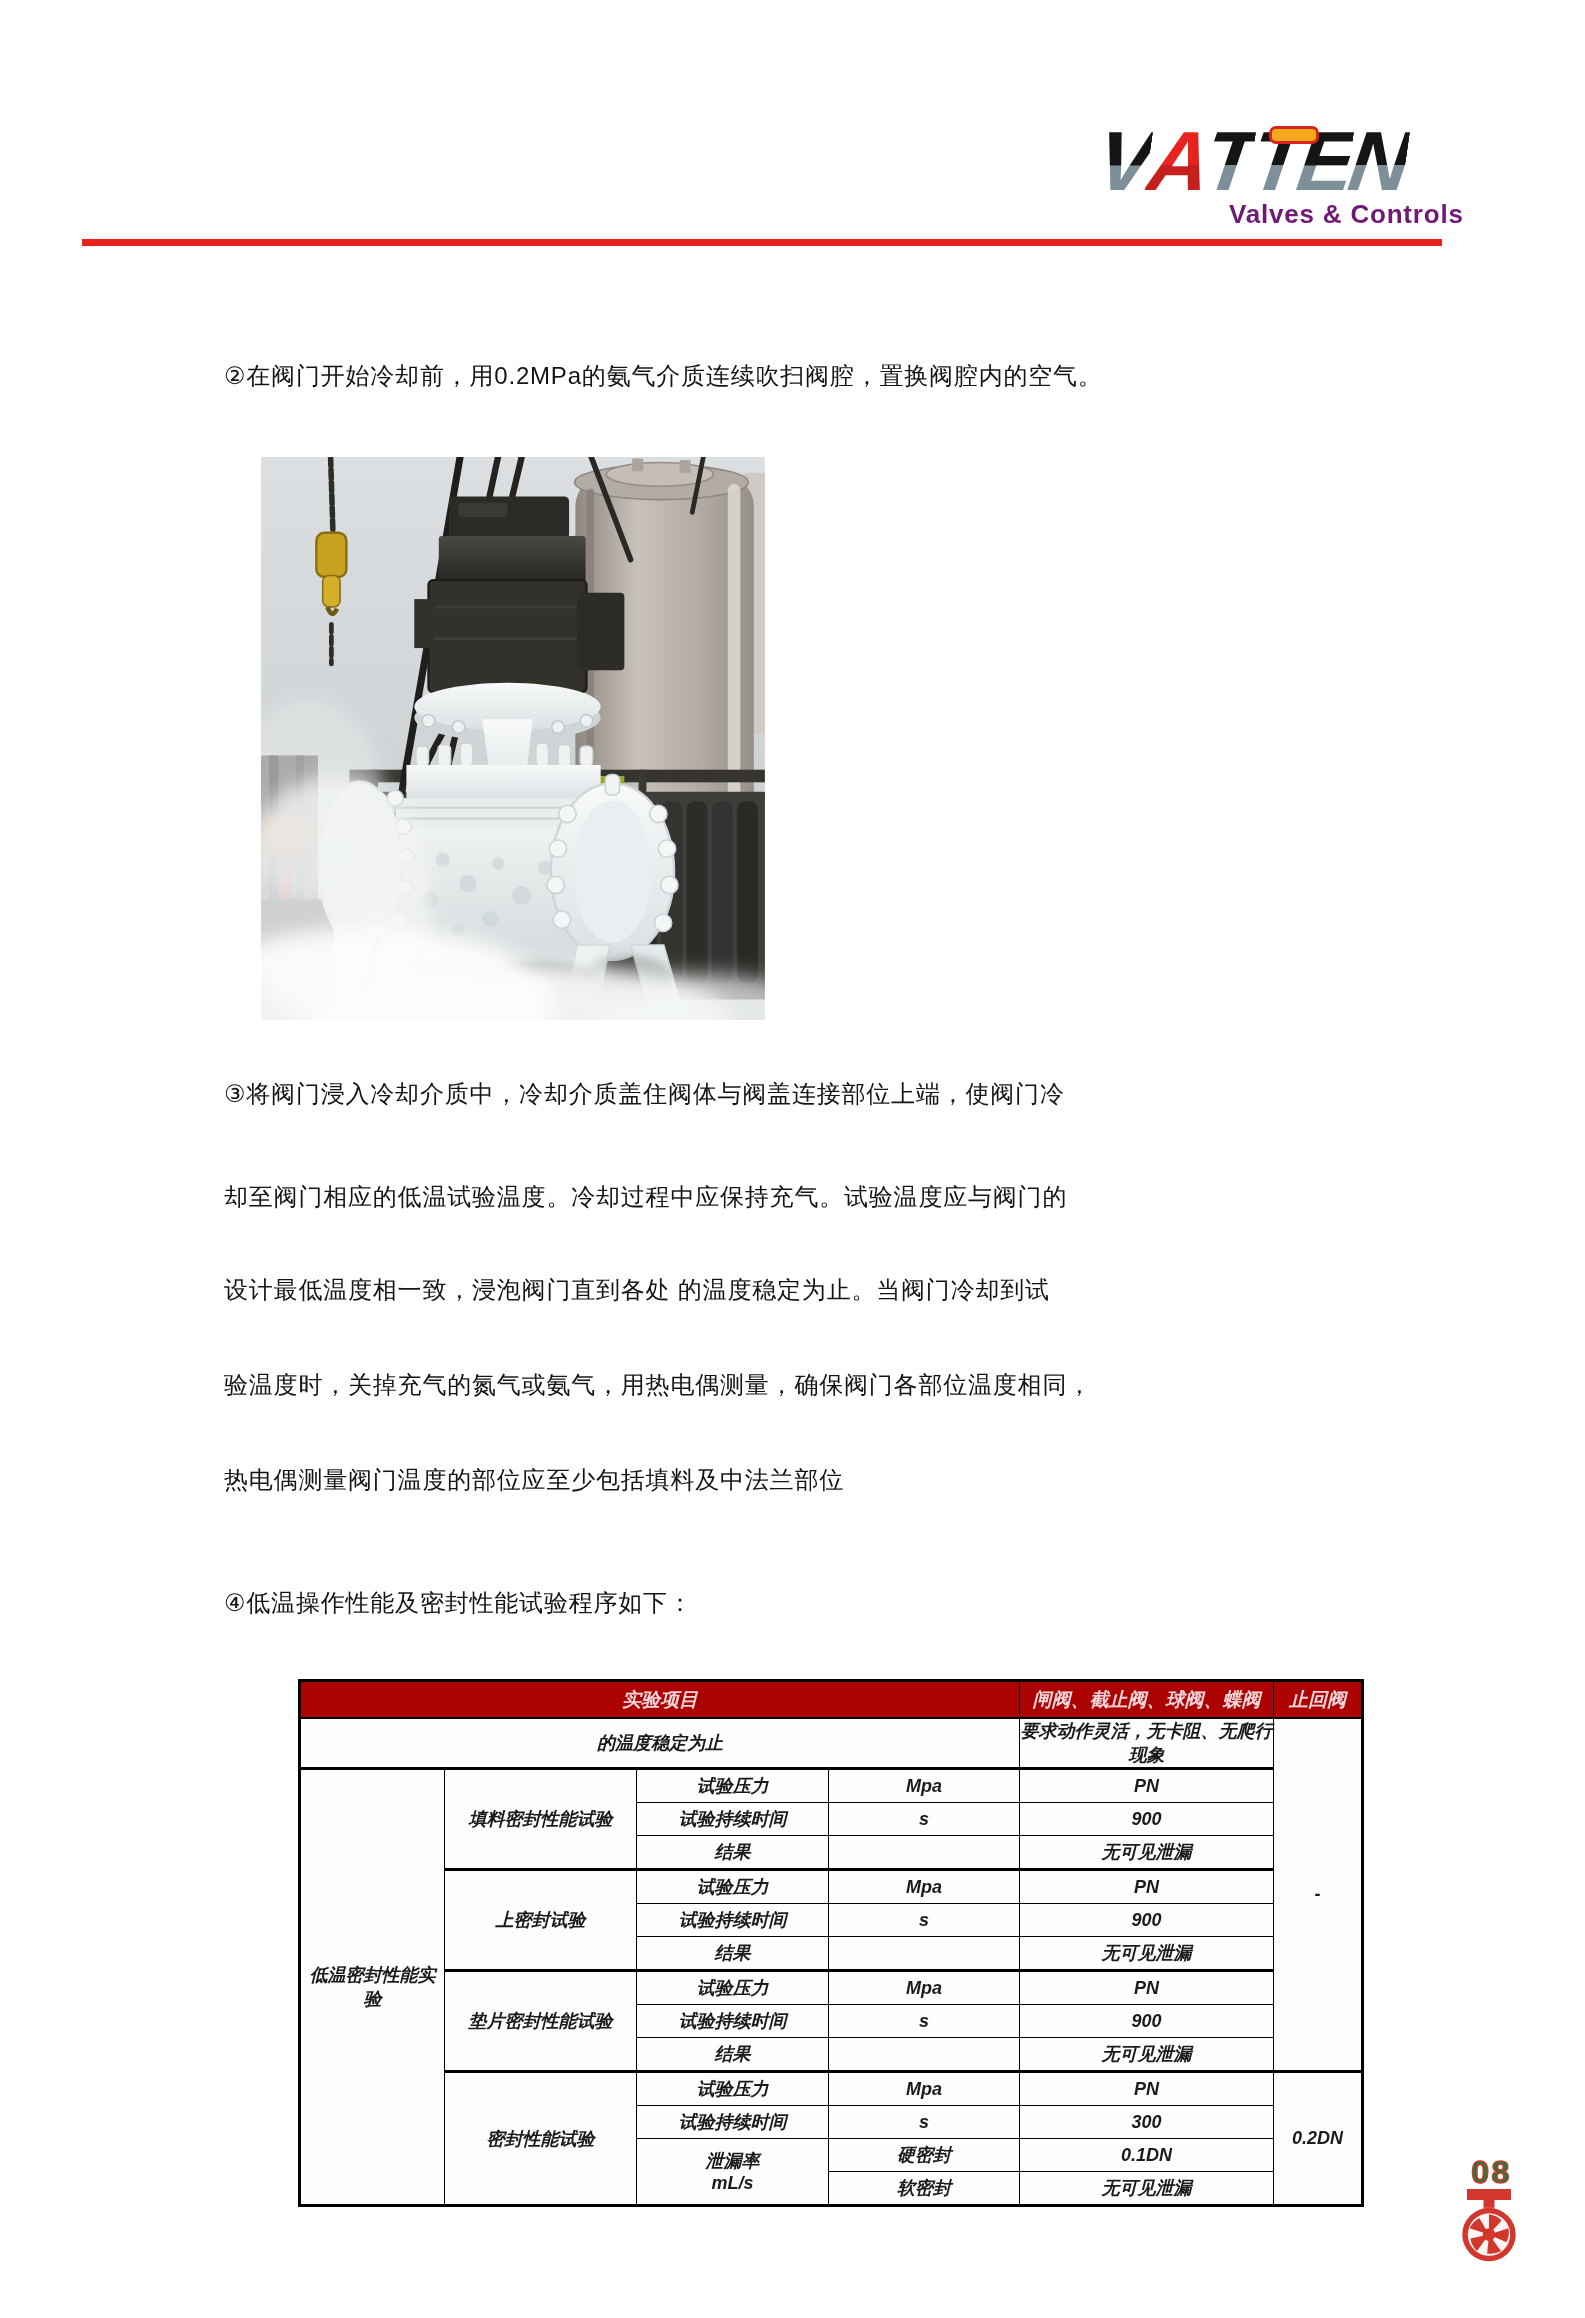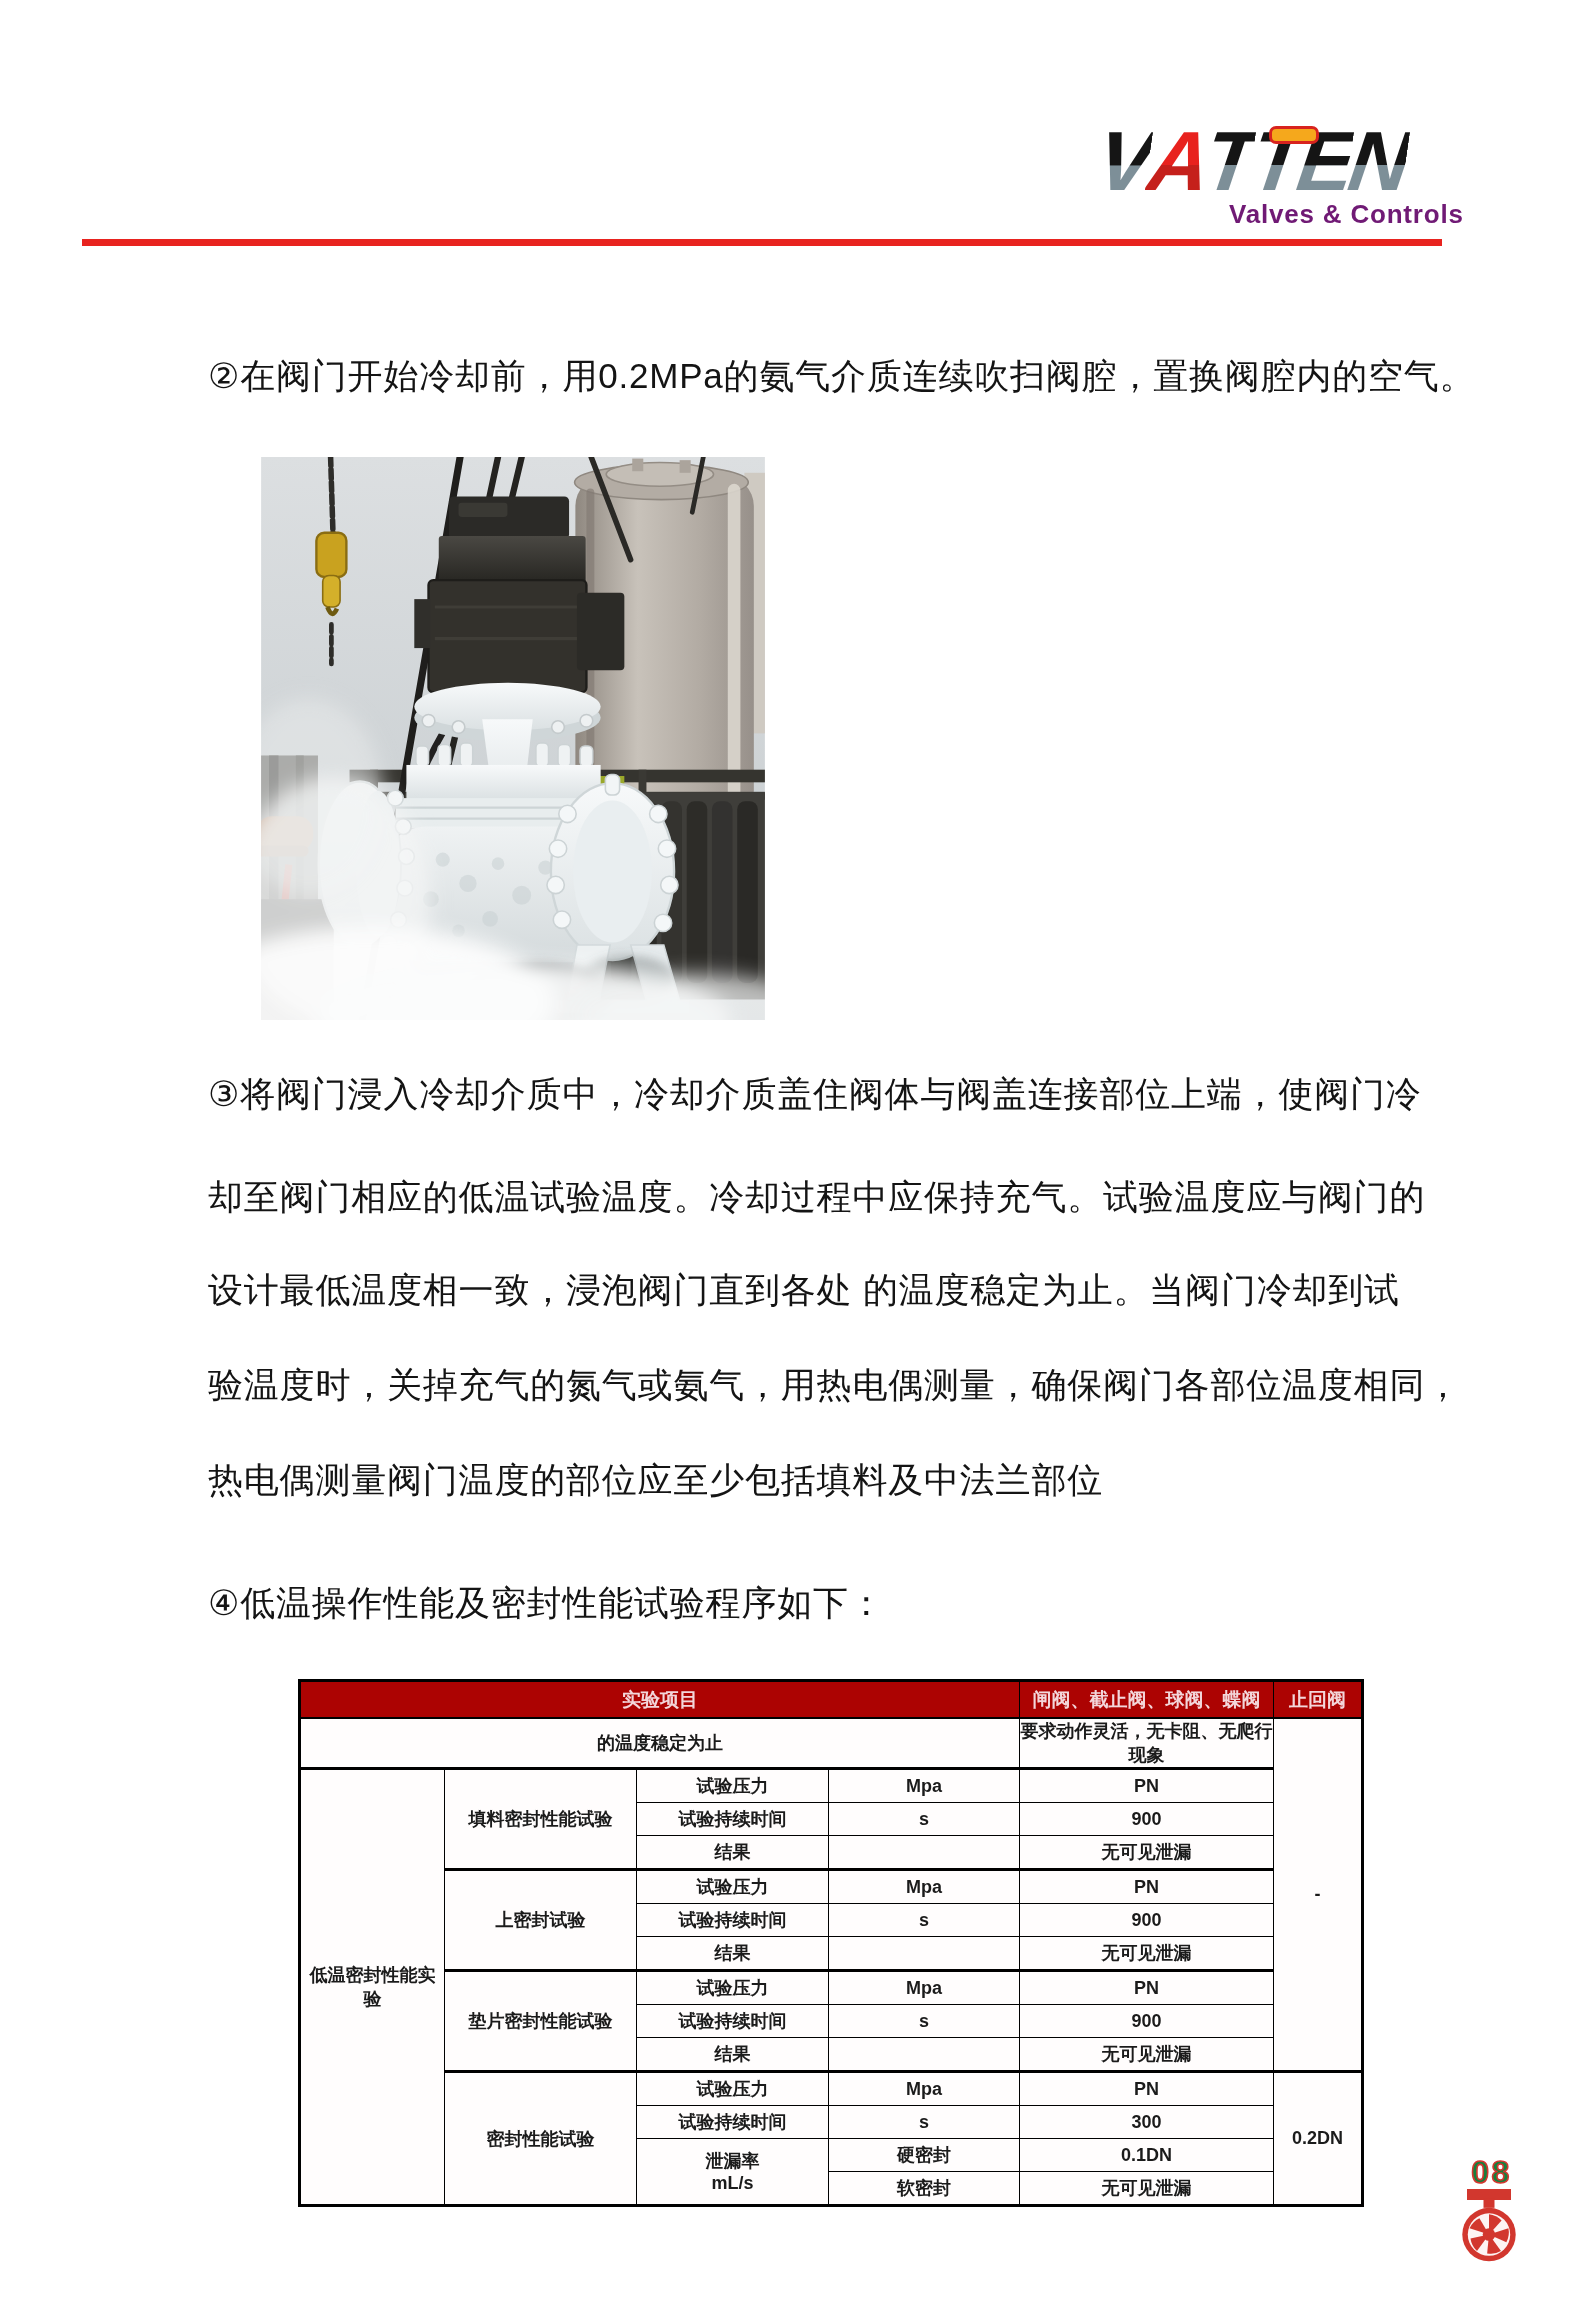--- a/index.html
+++ b/index.html
@@ -16,29 +16,29 @@
     background:linear-gradient(180deg,#151515 0%,#151515 55%,#7d8f98 55%,#7d8f98 100%);
     -webkit-background-clip:text;background-clip:text;color:transparent;}
   .logo-letter.red{background:linear-gradient(180deg,#e8221e 0%,#e8221e 55%,#c5201b 55%,#c5201b 100%);
     -webkit-background-clip:text;background-clip:text;color:transparent;}
   .logo-pill{position:absolute;left:171px;top:6.3px;width:44px;height:12px;border-radius:7.1px;
     background:#f5a81c;border:3.2px solid #d8231e;}
   .logo-tagline{position:absolute;left:131px;top:79px;font-size:26px;font-weight:700;
     color:#701a75;letter-spacing:0.8px;white-space:nowrap;}
   .red-rule{position:absolute;left:82px;top:239px;width:1360px;height:7.1px;background:#e8231f;}
   
-  .para{position:absolute;left:208px;font-size:35px;line-height:41px;color:#141414;
+  .para{position:absolute;left:224px;font-size:24px;line-height:41px;color:#141414;
     white-space:nowrap;letter-spacing:0.8px;}
   
   .photo{position:absolute;left:261px;top:457px;width:504px;height:563px;}
   
   table.test{border-collapse:collapse;table-layout:fixed;position:absolute;
     left:298px;top:1679px;width:1063px;border:3.2px solid #000;}
   table.test td{border:1.6px solid #000;text-align:center;vertical-align:middle;
-    font-size:18px;font-weight:700;color:#1b1b1b;padding:0;background:#fffdfd;}
+    font-size:18px;font-weight:700;color:#1b1b1b;padding:0;background:#fffdfd;font-style:italic;}
   tr.hdr td{background:#ac0302;color:#f3d6da;height:35px;border-bottom:2.4px solid #000;font-size:19px;}
   tr.op td{height:33px;border-bottom:3.2px solid #000;}
   tr.body td{height:32px;}
   td.pink{background:#fbd9e3;}
   tr.block td{border-top:3.2px solid #000;}
   td.leaklabel div{line-height:22px;}
   
   .stamp-number{position:absolute;left:1460px;top:2154px;width:63px;text-align:center;
     font-size:32px;font-weight:800;letter-spacing:2.4px;color:#15803d;
     -webkit-text-stroke:1.6px #d2372e;}

